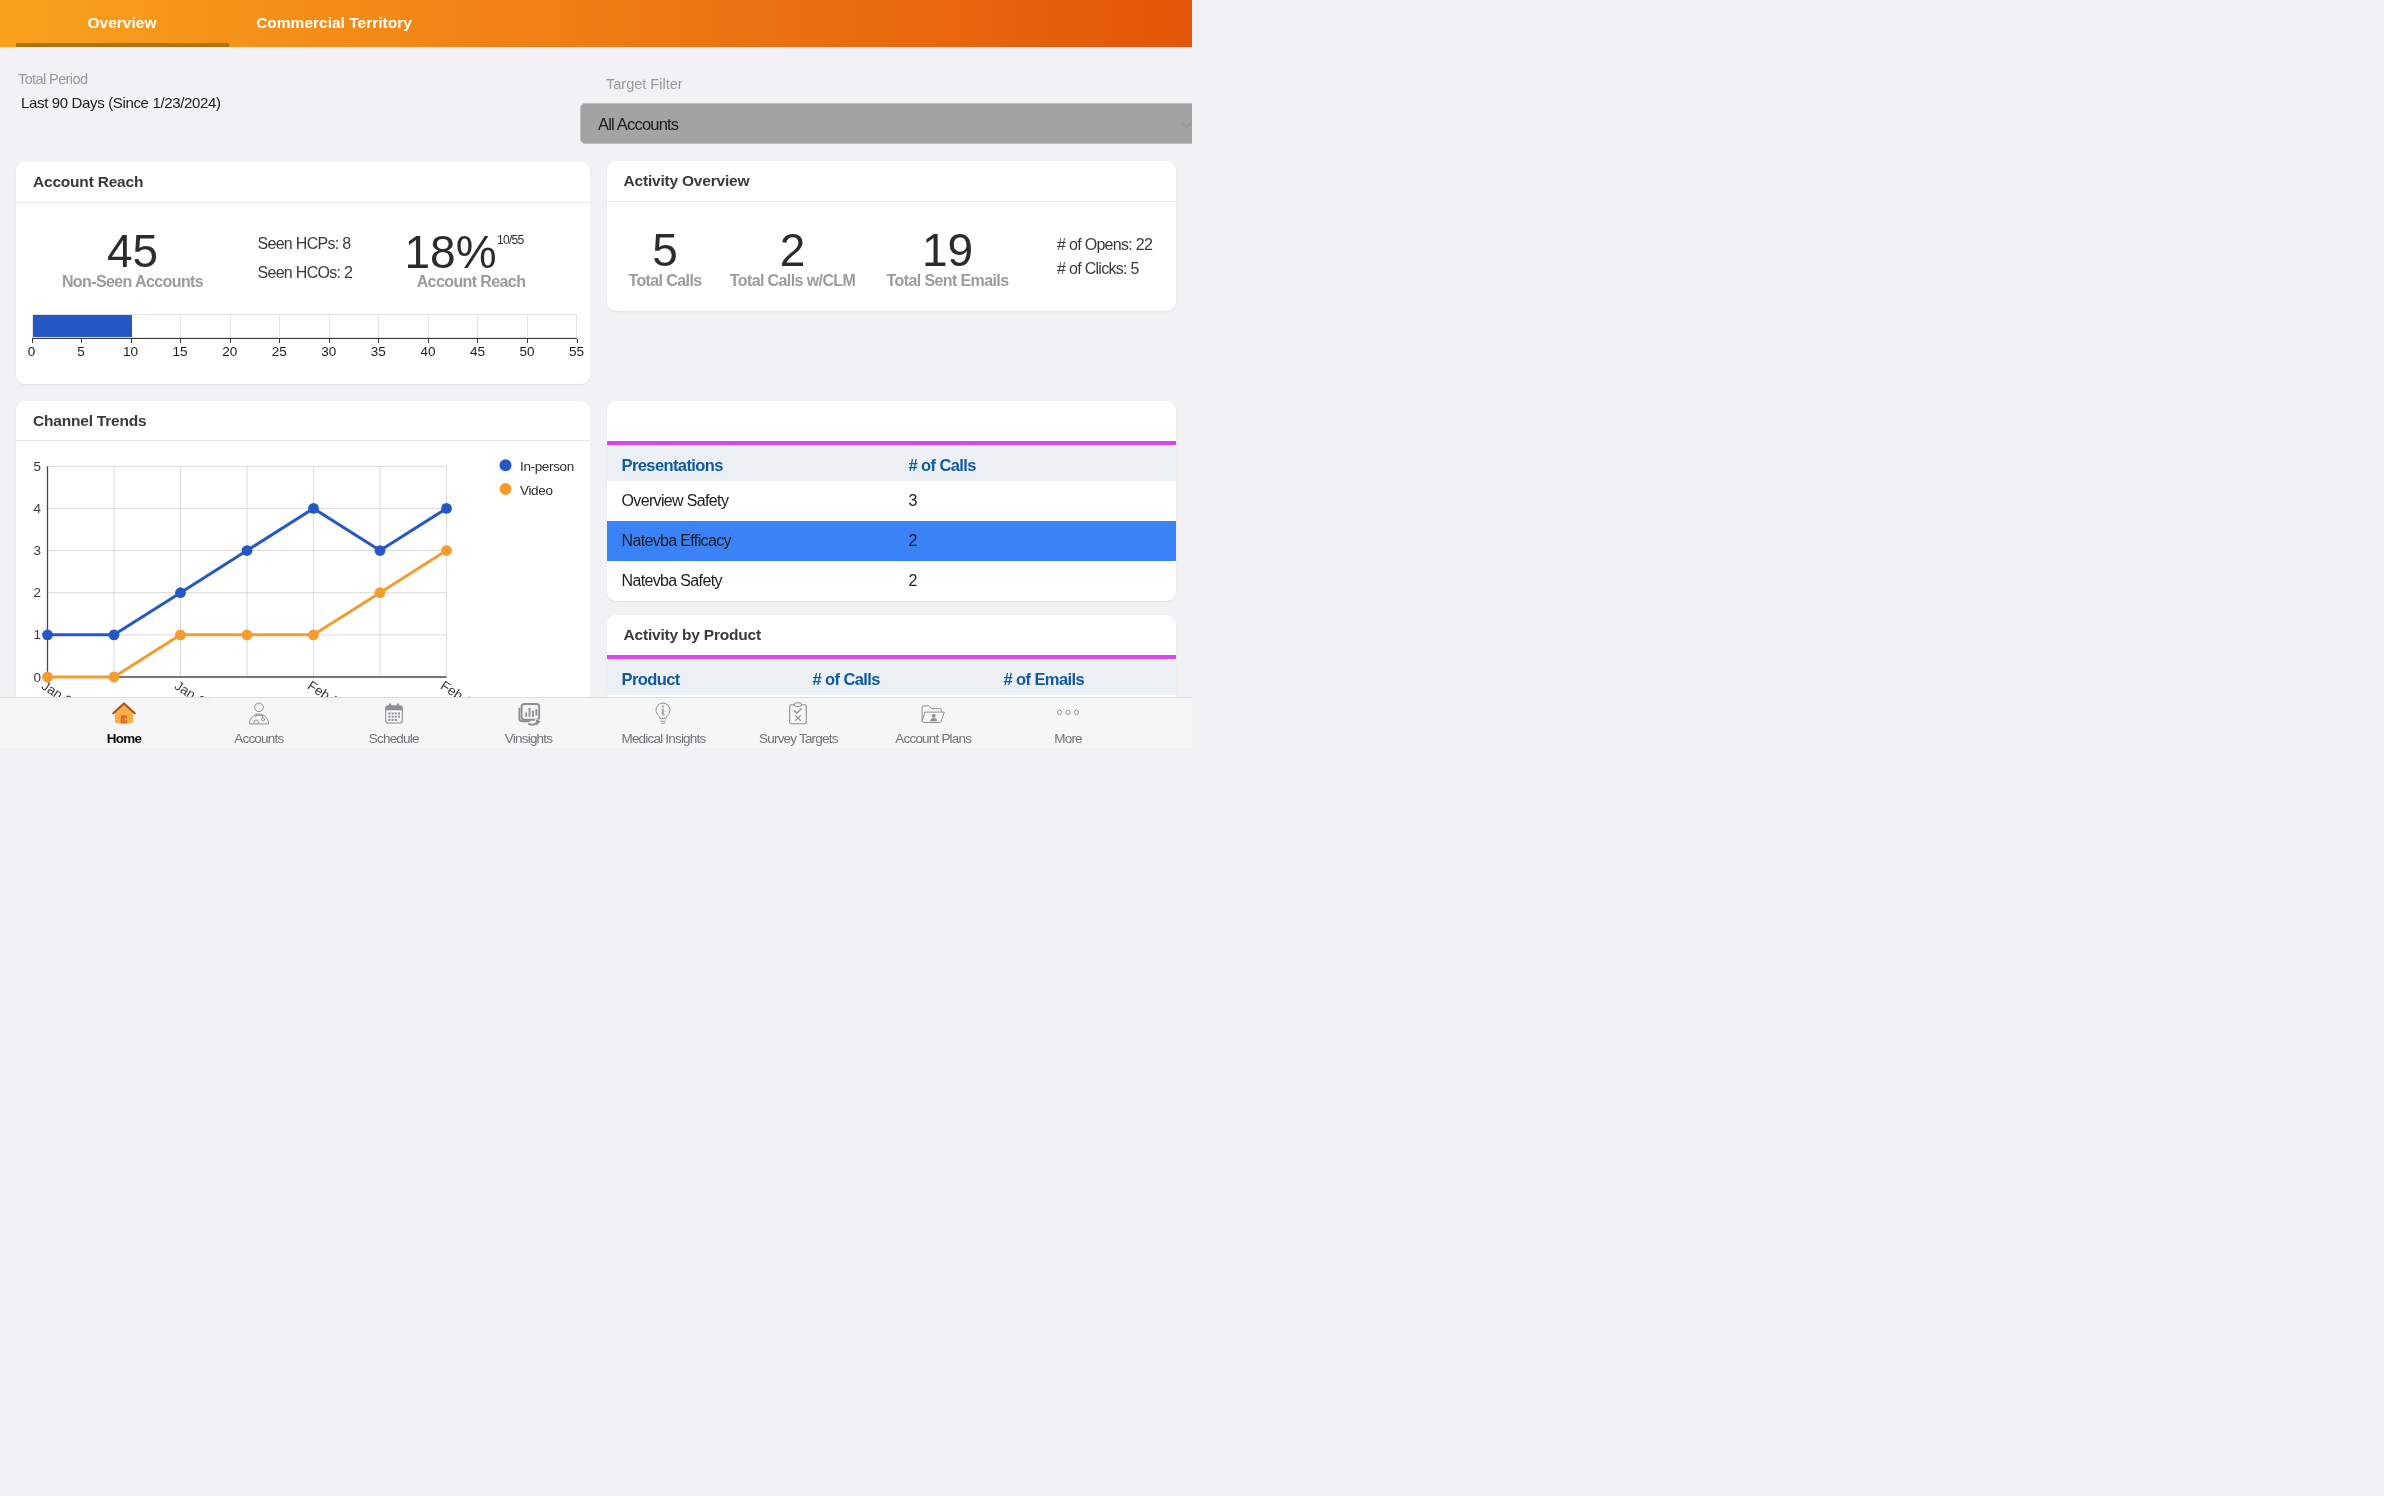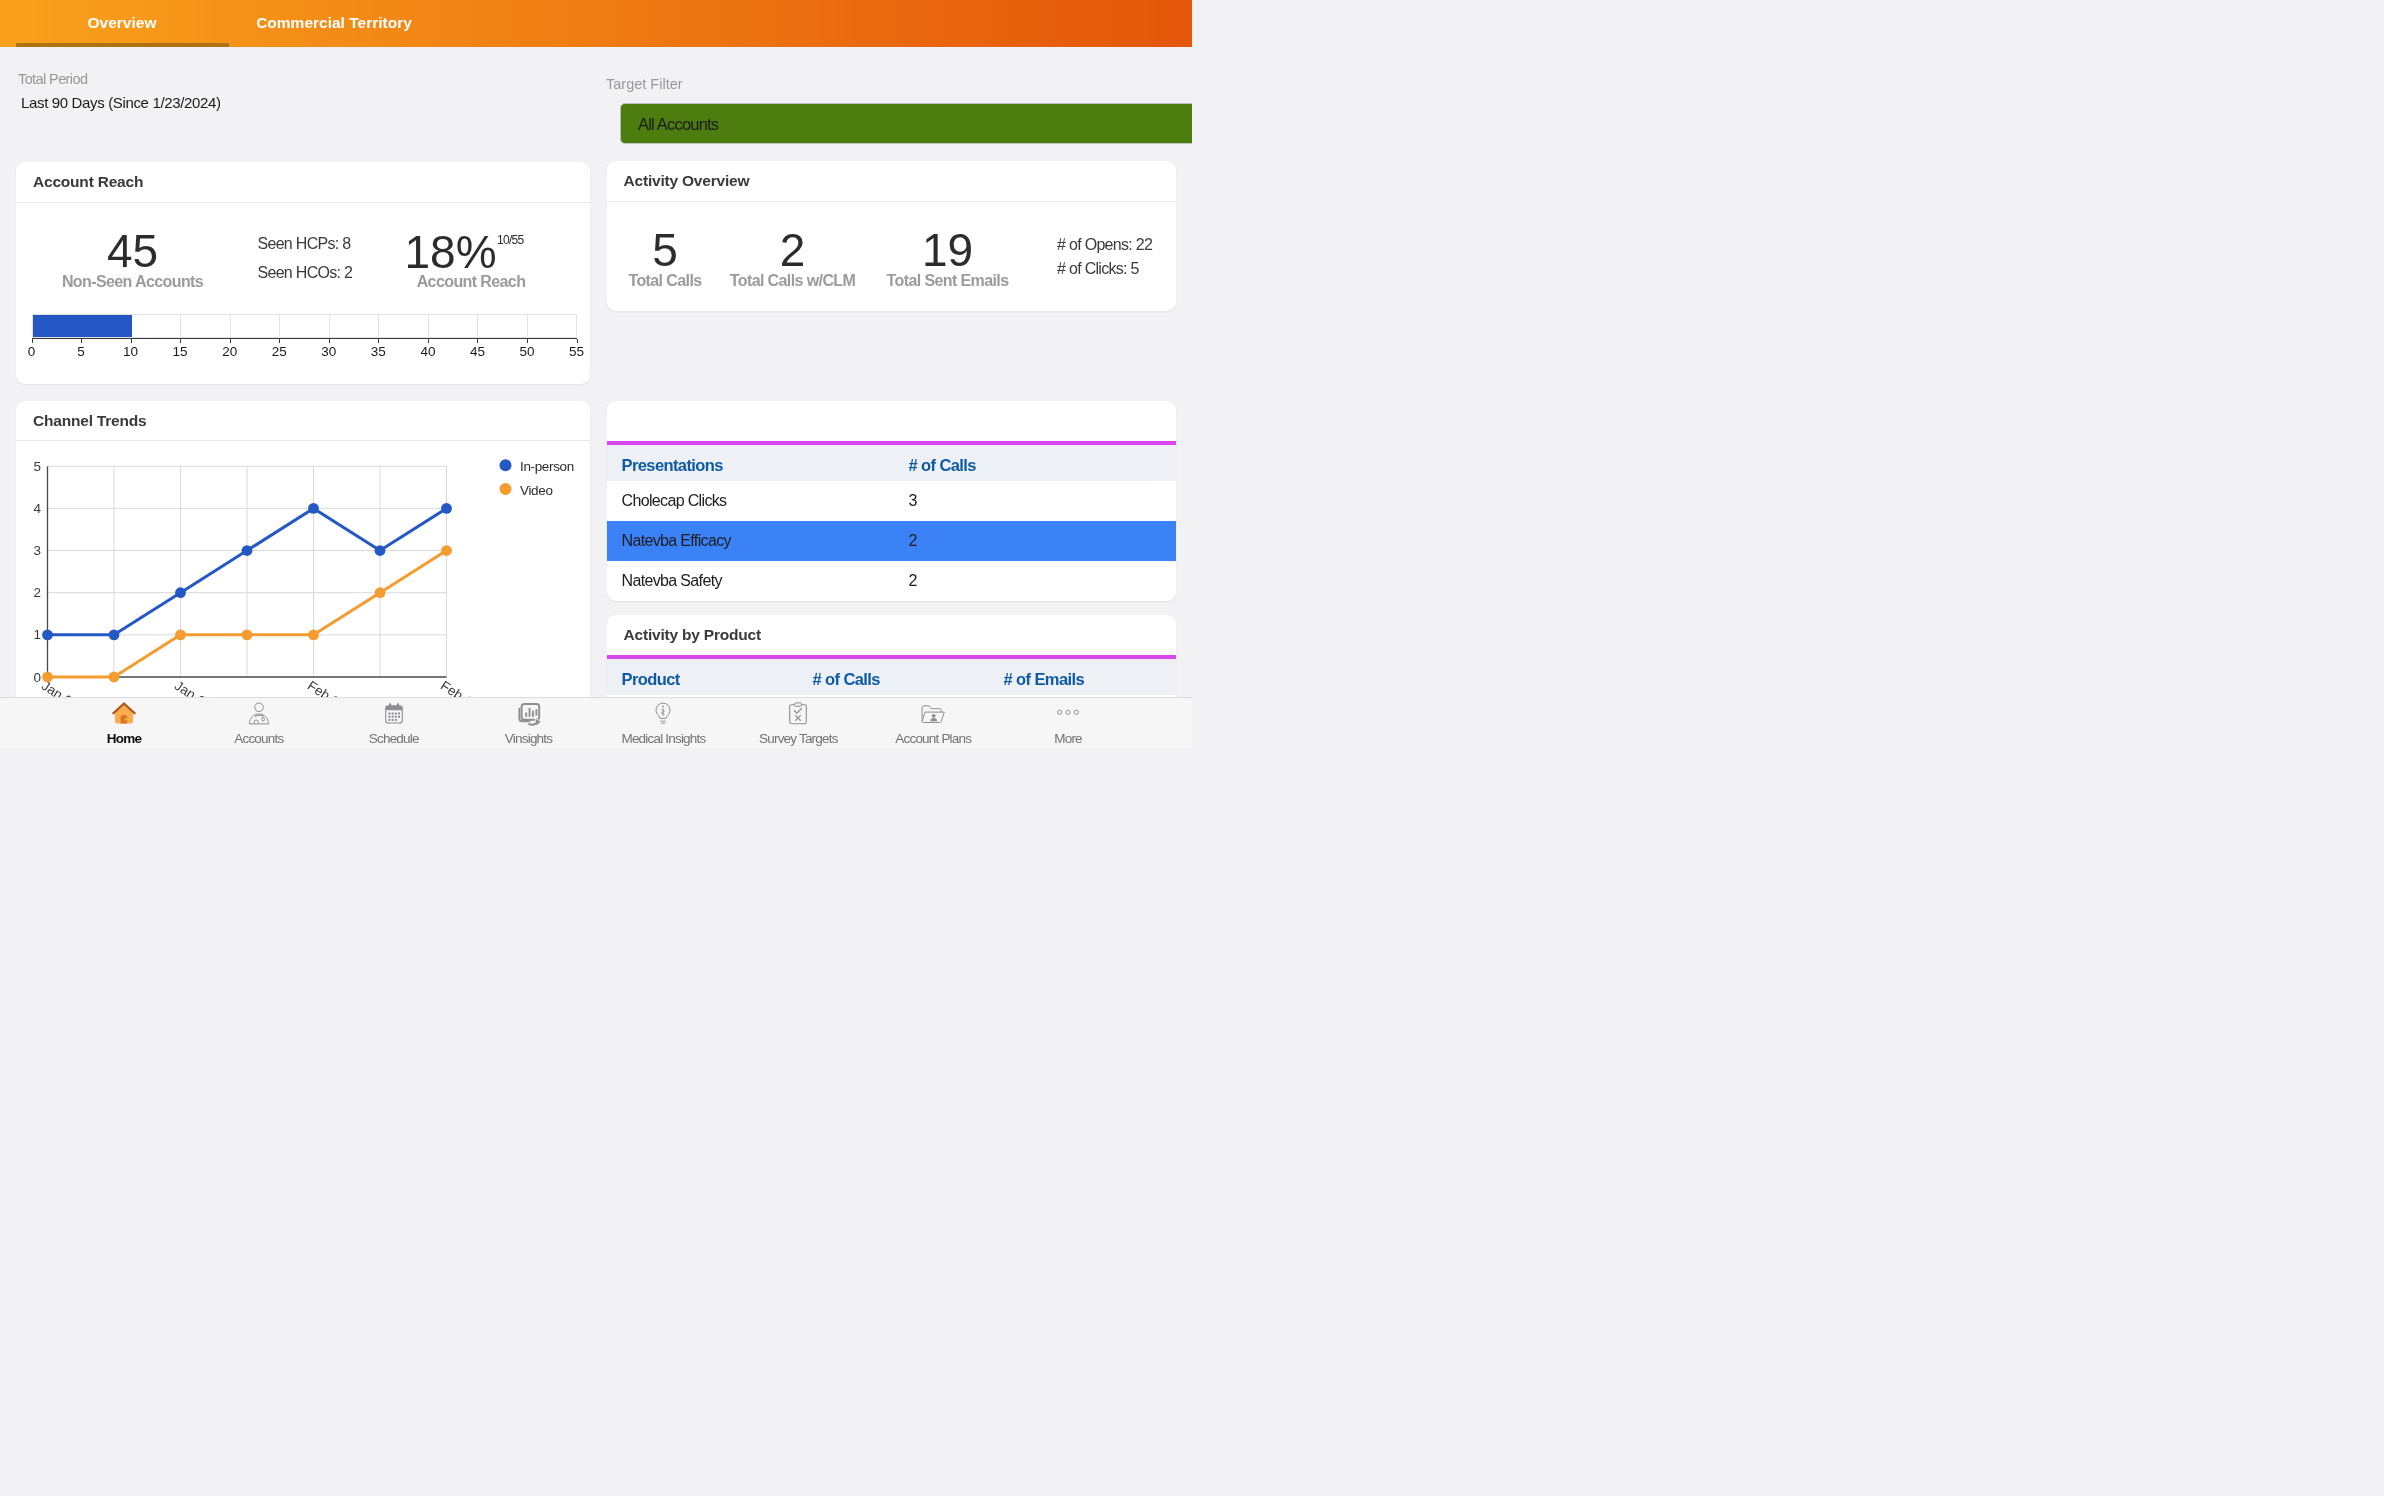--- a/index.html
+++ b/index.html
@@ -11,21 +11,21 @@
 #topbar .tab { position:absolute; top:0; height:47px; line-height:45px; font-size:15.5px; font-weight:bold; color:#fff; text-align:center; }
 #tab1 { left:16px; width:212px; }
 #tab2 { left:224px; width:220px; color:rgba(255,255,255,0.85); }
 #tabline { position:absolute; left:16px; top:43px; width:212.5px; height:4px; background:#AE720E; }
 
 
 .lbl { position:absolute; font-size:14.5px; color:#98989D; font-weight:500; }
 #tp-lbl { left:18px; top:71px; letter-spacing:-0.6px; }
 #tp-val { position:absolute; left:21px; top:94px; font-size:15px; letter-spacing:-0.35px; color:#1A1A1C; }
 #tf-lbl { left:606px; top:76px; }
-#dropdown { position:absolute; left:620px; top:103px; width:627px; height:41px; background:#4d7c0f; border:1px solid #BFBFC4; border-radius:5px; }
+#dropdown { position:absolute; left:580px; top:103px; width:627px; height:41px; background:#a3a3a3; border:1px solid #BFBFC4; border-radius:5px; }
 #dropdown .txt { position:absolute; left:17px; top:0; line-height:41px; font-size:16.5px; letter-spacing:-0.8px; color:#1A1A1C; }
 #dropdown svg { position:absolute; right:14.5px; top:18px; }
 
 
 .card { position:absolute; background:#fff; border-radius:9px; box-shadow:0 1px 2px rgba(0,0,0,0.07); }
 .card h2 { font-size:15.5px; font-weight:bold; color:#3A3A3C; padding:11px 0 0 17px; height:39.5px; letter-spacing:-0.2px; }
 .card .divider { height:1px; background:#E8E8EA; }
 
 #card-reach  { left:16px;  top:162px;   width:574px;   height:222px; }
 #card-trends { left:16px;  top:400.5px; width:574px;   height:370px; }
@@ -202,21 +202,21 @@
       <text x="504" y="93.5" font-size="13.5" letter-spacing="-0.35" fill="#2C2C2E">Video</text>
     </svg>
   </div>
 
   <div class="card" id="card-clm">
     <div class="thead" style="top:40px;">
         <span style="left:15px;">Presentations</span>
         <span style="left:302px;"># of Calls</span>
       </div>
     <div class="trow" style="top:80px;">
-        <span style="left:15px;">Cholecap Clicks</span>
+        <span style="left:15px;">Overview Safety</span>
         <span style="left:302px;">3</span>
       </div>
     <div class="trow alt" style="top:120px;">
         <span style="left:15px;">Natevba Efficacy</span>
         <span style="left:302px;">2</span>
       </div>
     <div class="trow" style="top:160px;">
         <span style="left:15px;">Natevba Safety</span>
         <span style="left:302px;">2</span>
       </div>

